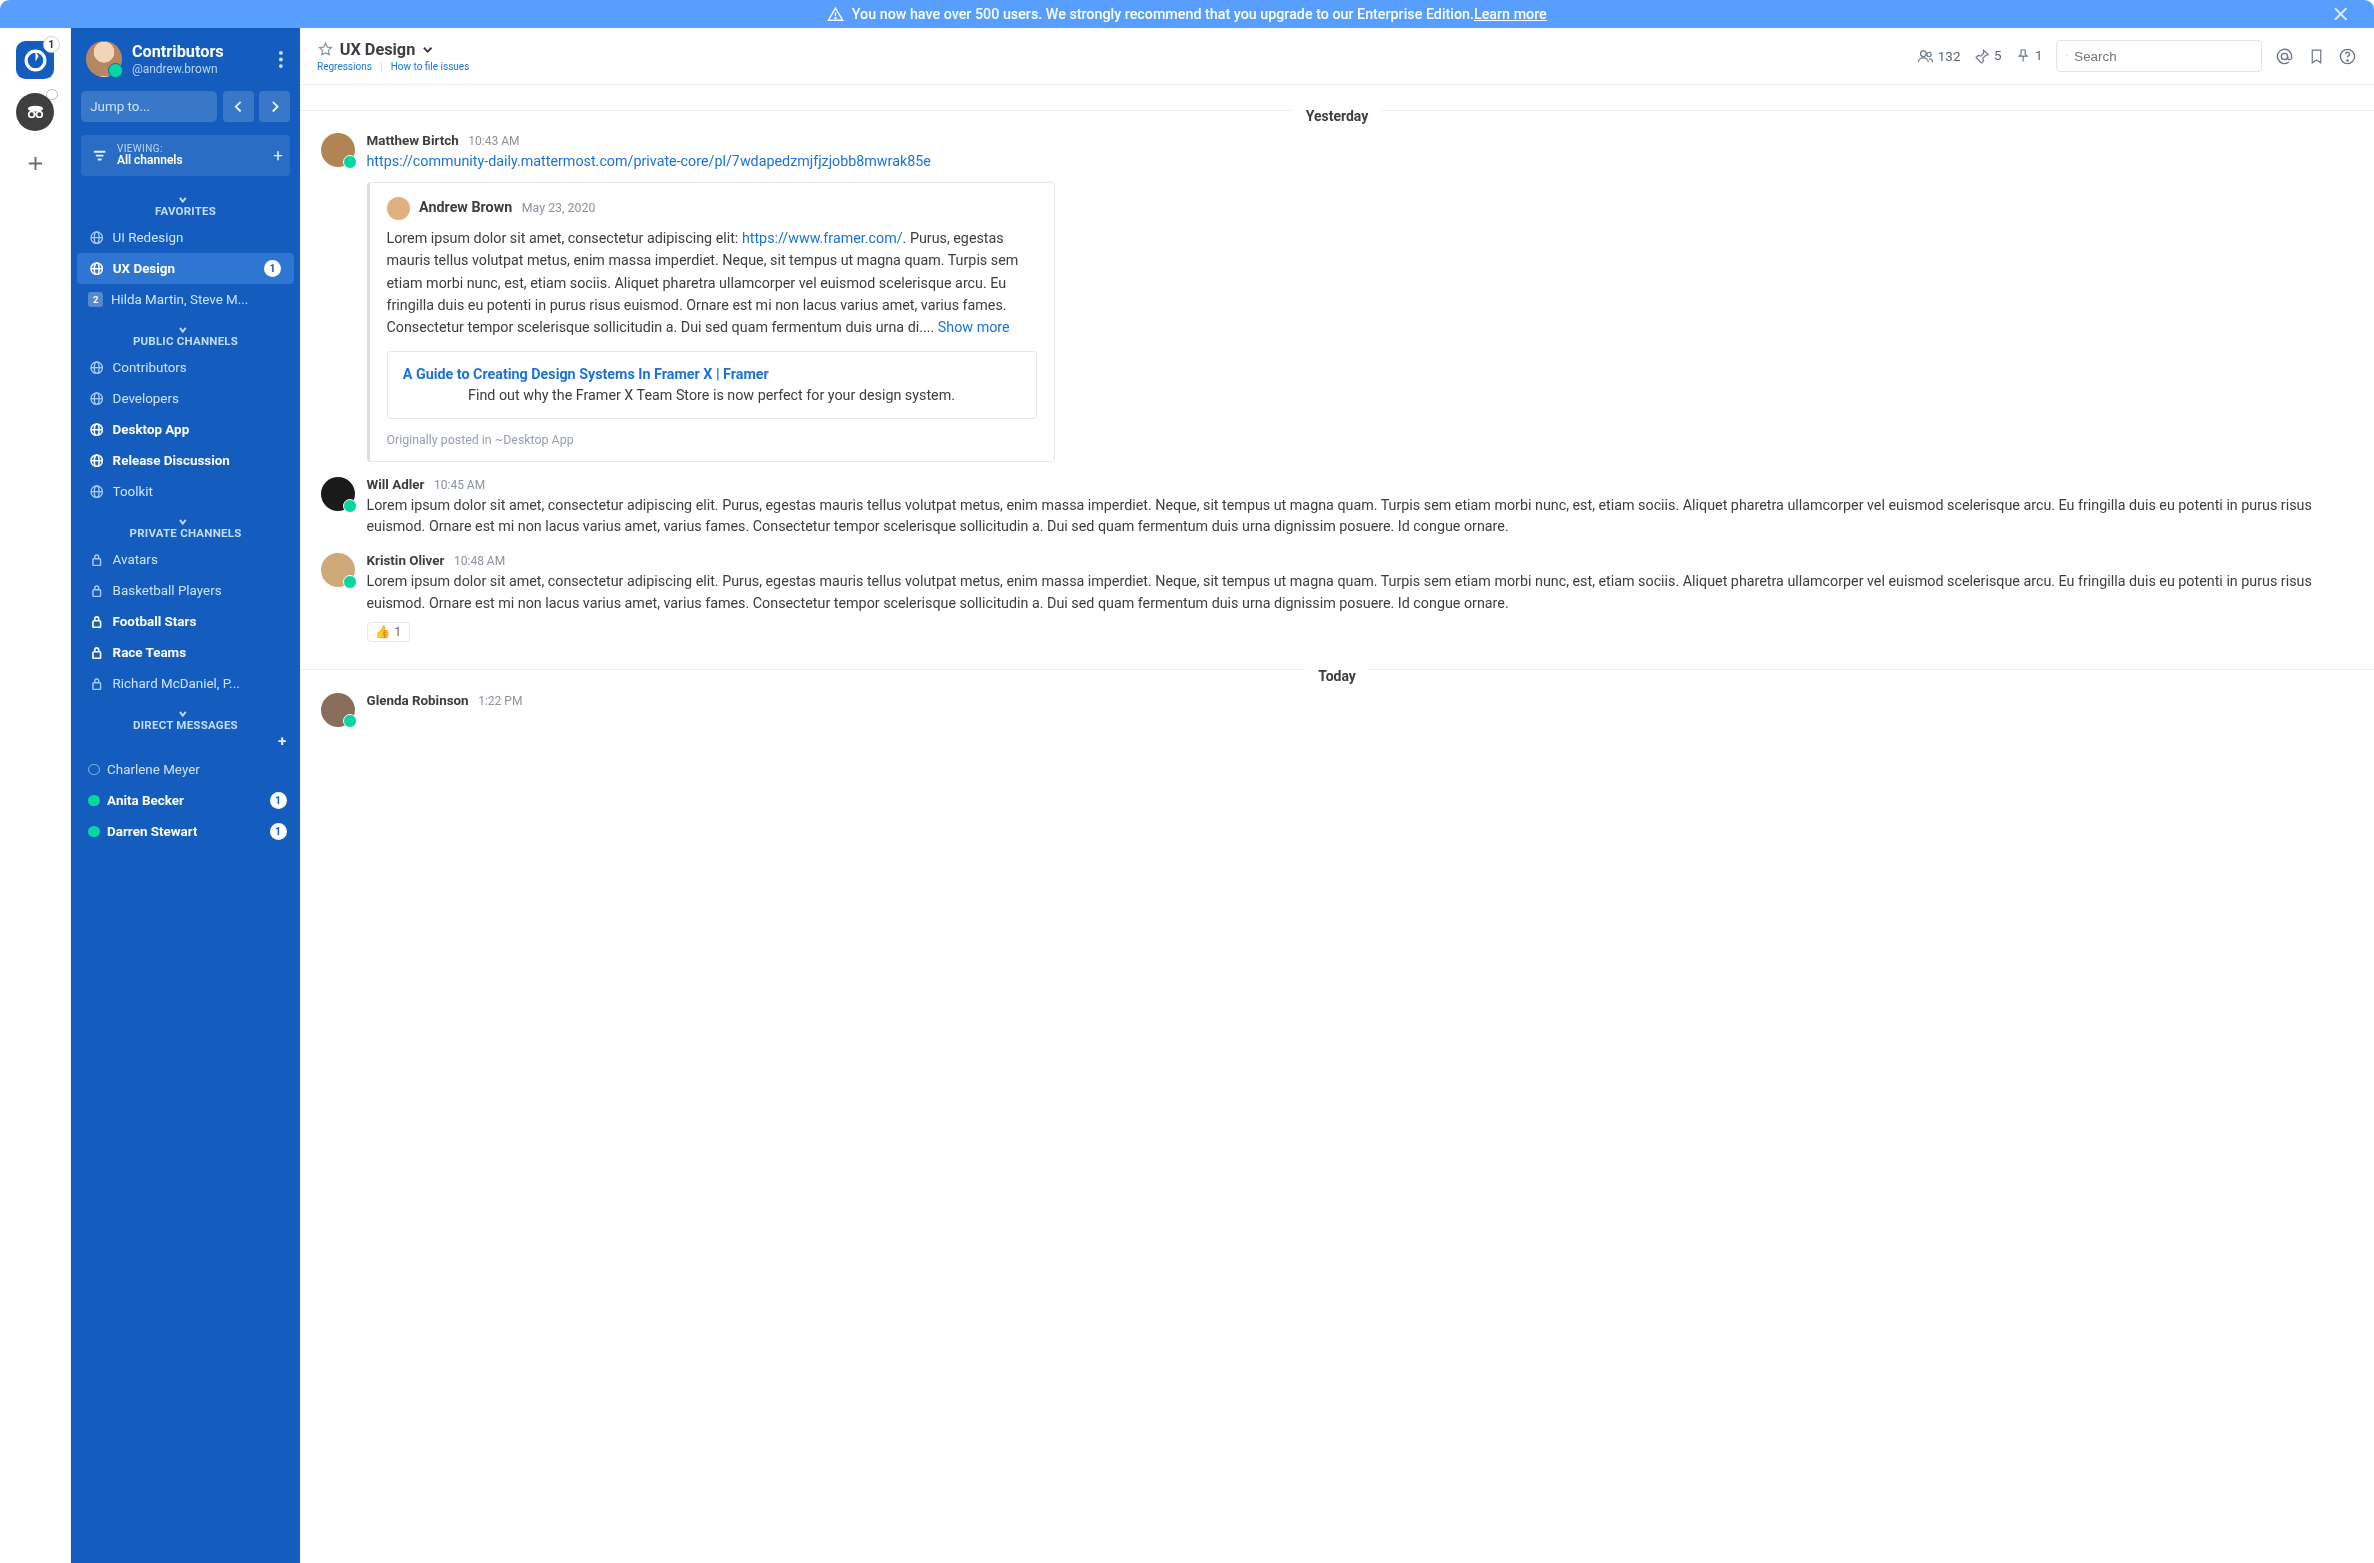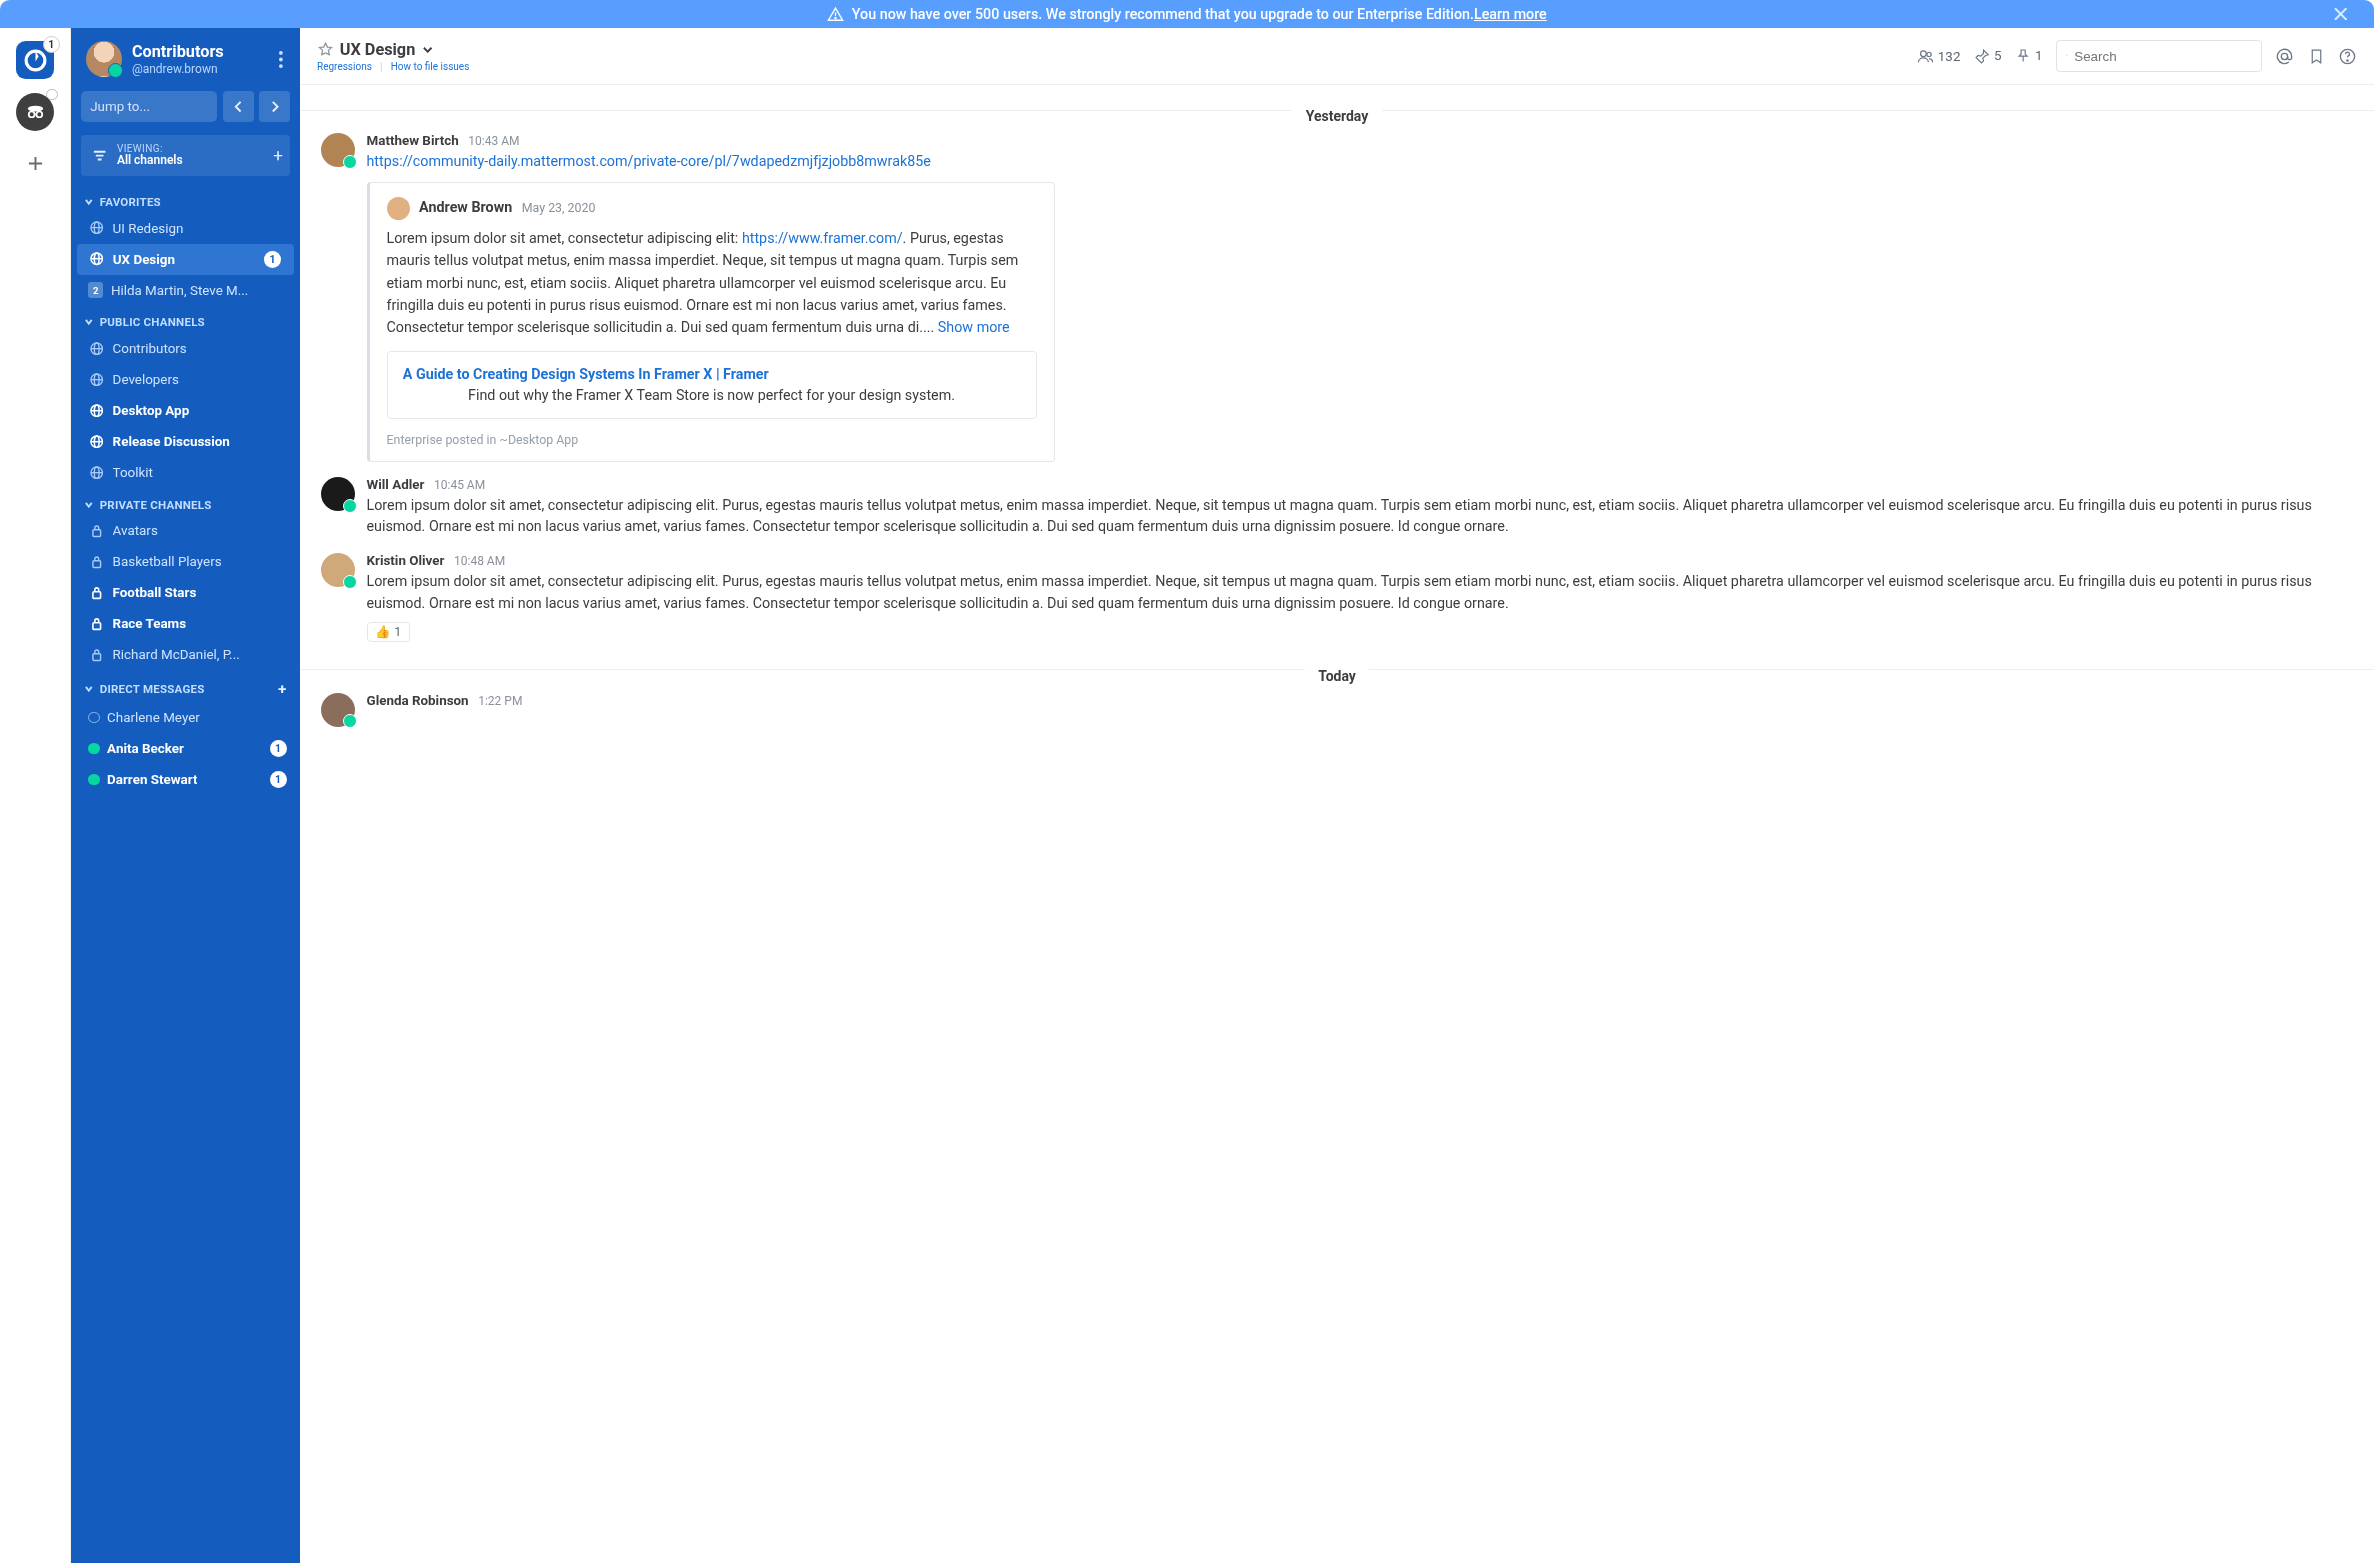--- a/index.html
+++ b/index.html
@@ -90,21 +90,21 @@
   }
   .sb-filter-text { margin-left: 5.7px; line-height: 1.15; }
   .sb-filter-text .lbl { font-size: 10px; letter-spacing: .04em; color: #bcd8ff; }
   .sb-filter-text .val { font-size: 12px; font-weight: 600; color: #fff; }
   .sb-filter-plus { position: absolute; right: 7.6px; color: #e6f0ff; font-size: 17px; cursor: pointer; }
 
   .sb-scroll { flex: 1; overflow-y: auto; }
   .sb-section-h {
     display: flex; align-items: center; padding: 9.6px 13.4px 3.8px 13.4px;
     font-size: 11.5px; font-weight: 700; letter-spacing: .02em; color: #c1ddff;
-    cursor: pointer; position: relative;
+    cursor: pointer; position: relative; flex-direction: column;
   }
   .sb-section-h .chev { margin-right: 5.7px; display:inline-flex; }
   .sb-section-h .plus { margin-left: auto; color: #e6f0ff; font-size: 15.3px; }
   .sb-item {
     display: flex; align-items: center; height: 31px; padding: 0 13.4px 0 17px;
     cursor: pointer; color: #cfe3ff; white-space: nowrap; overflow: hidden;
   }
   .sb-item .ic { width: 17px; display:inline-flex; justify-content:center; margin-right: 7.6px; flex-shrink:0; }
   .sb-item .txt { overflow: hidden; text-overflow: ellipsis; }
   .sb-item.unread { font-weight: 700; color: #fff; }
@@ -561,21 +561,21 @@
                 <span class="att-name">Andrew Brown</span>
                 <span class="att-date">May 23, 2020</span>
               </div>
               <div class="att-text">
                 <span>Lorem ipsum dolor sit amet, consectetur adipiscing elit: </span><a href="#">https://www.framer.com/</a><span>. Purus, egestas mauris tellus volutpat metus, enim massa imperdiet. Neque, sit tempus ut magna quam. Turpis sem etiam morbi nunc, est, etiam sociis. Aliquet pharetra ullamcorper vel euismod scelerisque arcu. Eu fringilla duis eu potenti in purus risus euismod. Ornare est mi non lacus varius amet, varius fames. Consectetur tempor scelerisque sollicitudin a. Dui sed quam fermentum duis urna di.... </span><span class="more">Show more</span>
               </div>
               <div class="att-card">
                 <div class="att-card-title">A Guide to Creating Design Systems In Framer X | Framer</div>
                 <div class="att-card-desc">Find out why the Framer X Team Store is now perfect for your design system.</div>
               </div>
-              <div class="att-foot">Enterprise posted in ~Desktop App</div>
+              <div class="att-foot">Originally posted in ~Desktop App</div>
             </div>
           </div>
         </div>
       </div>
 
       <div class="post">
         <div class="post-av online av-2"></div>
         <div style="flex:1; min-width:0;">
           <div class="post-head">
             <span class="post-name">Will Adler</span>

